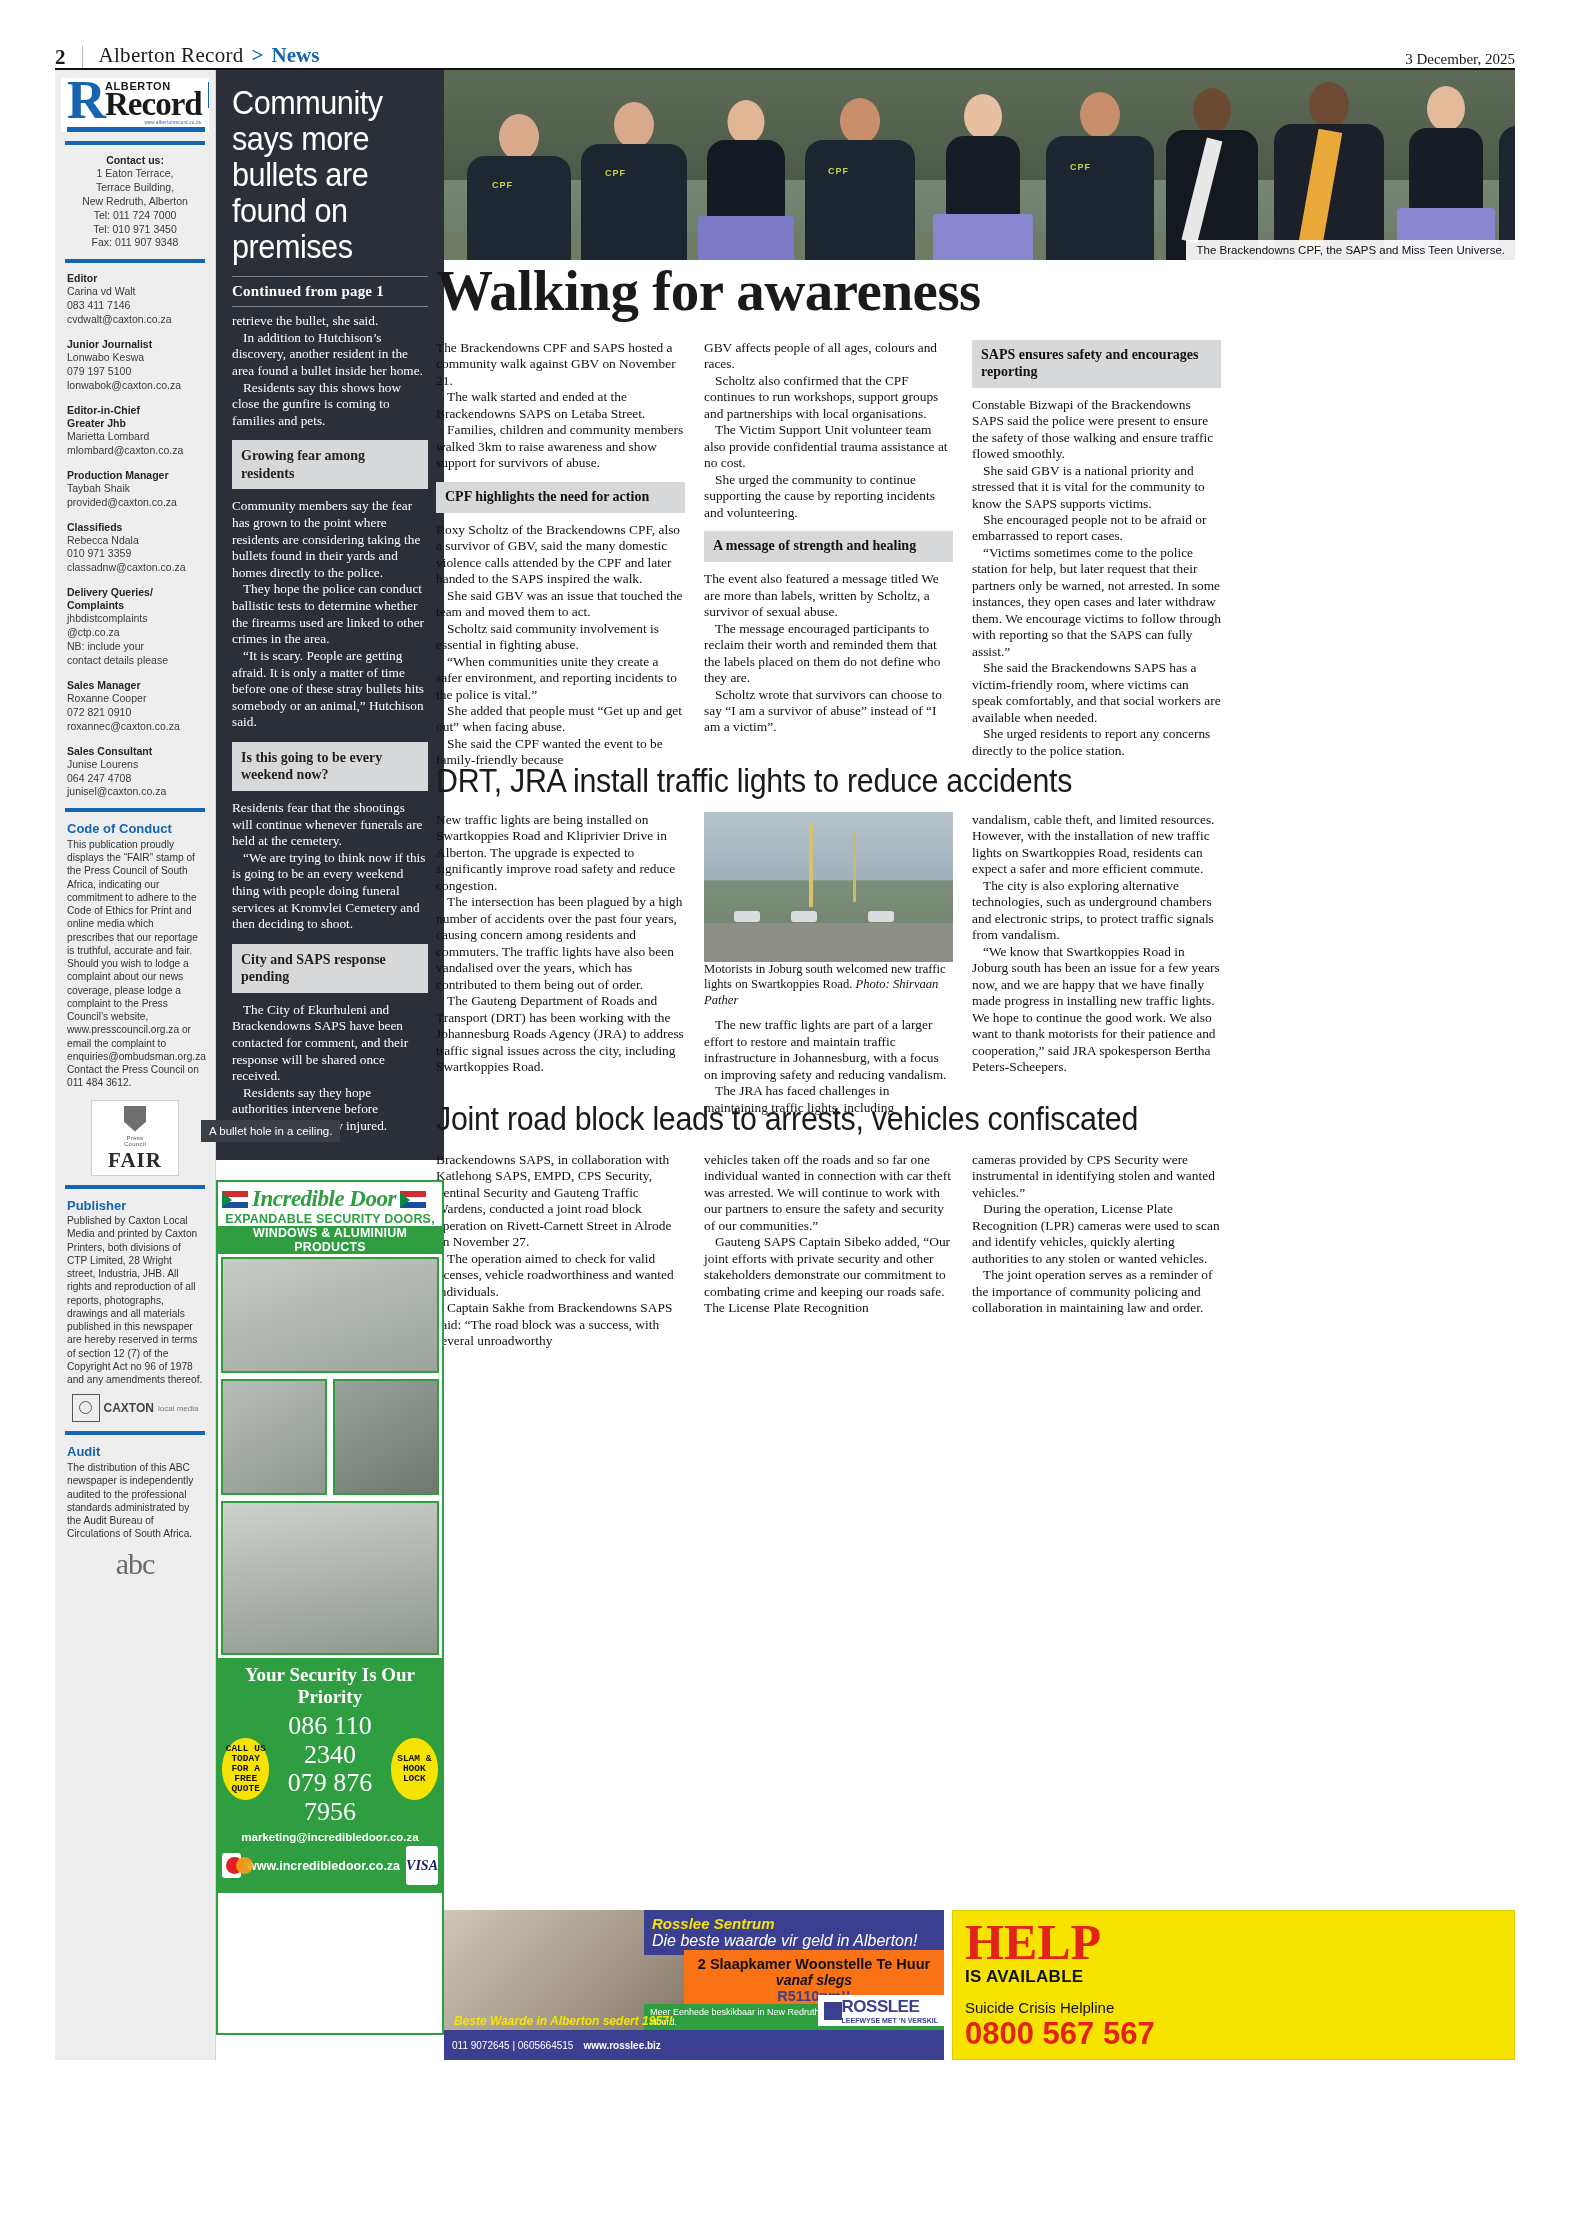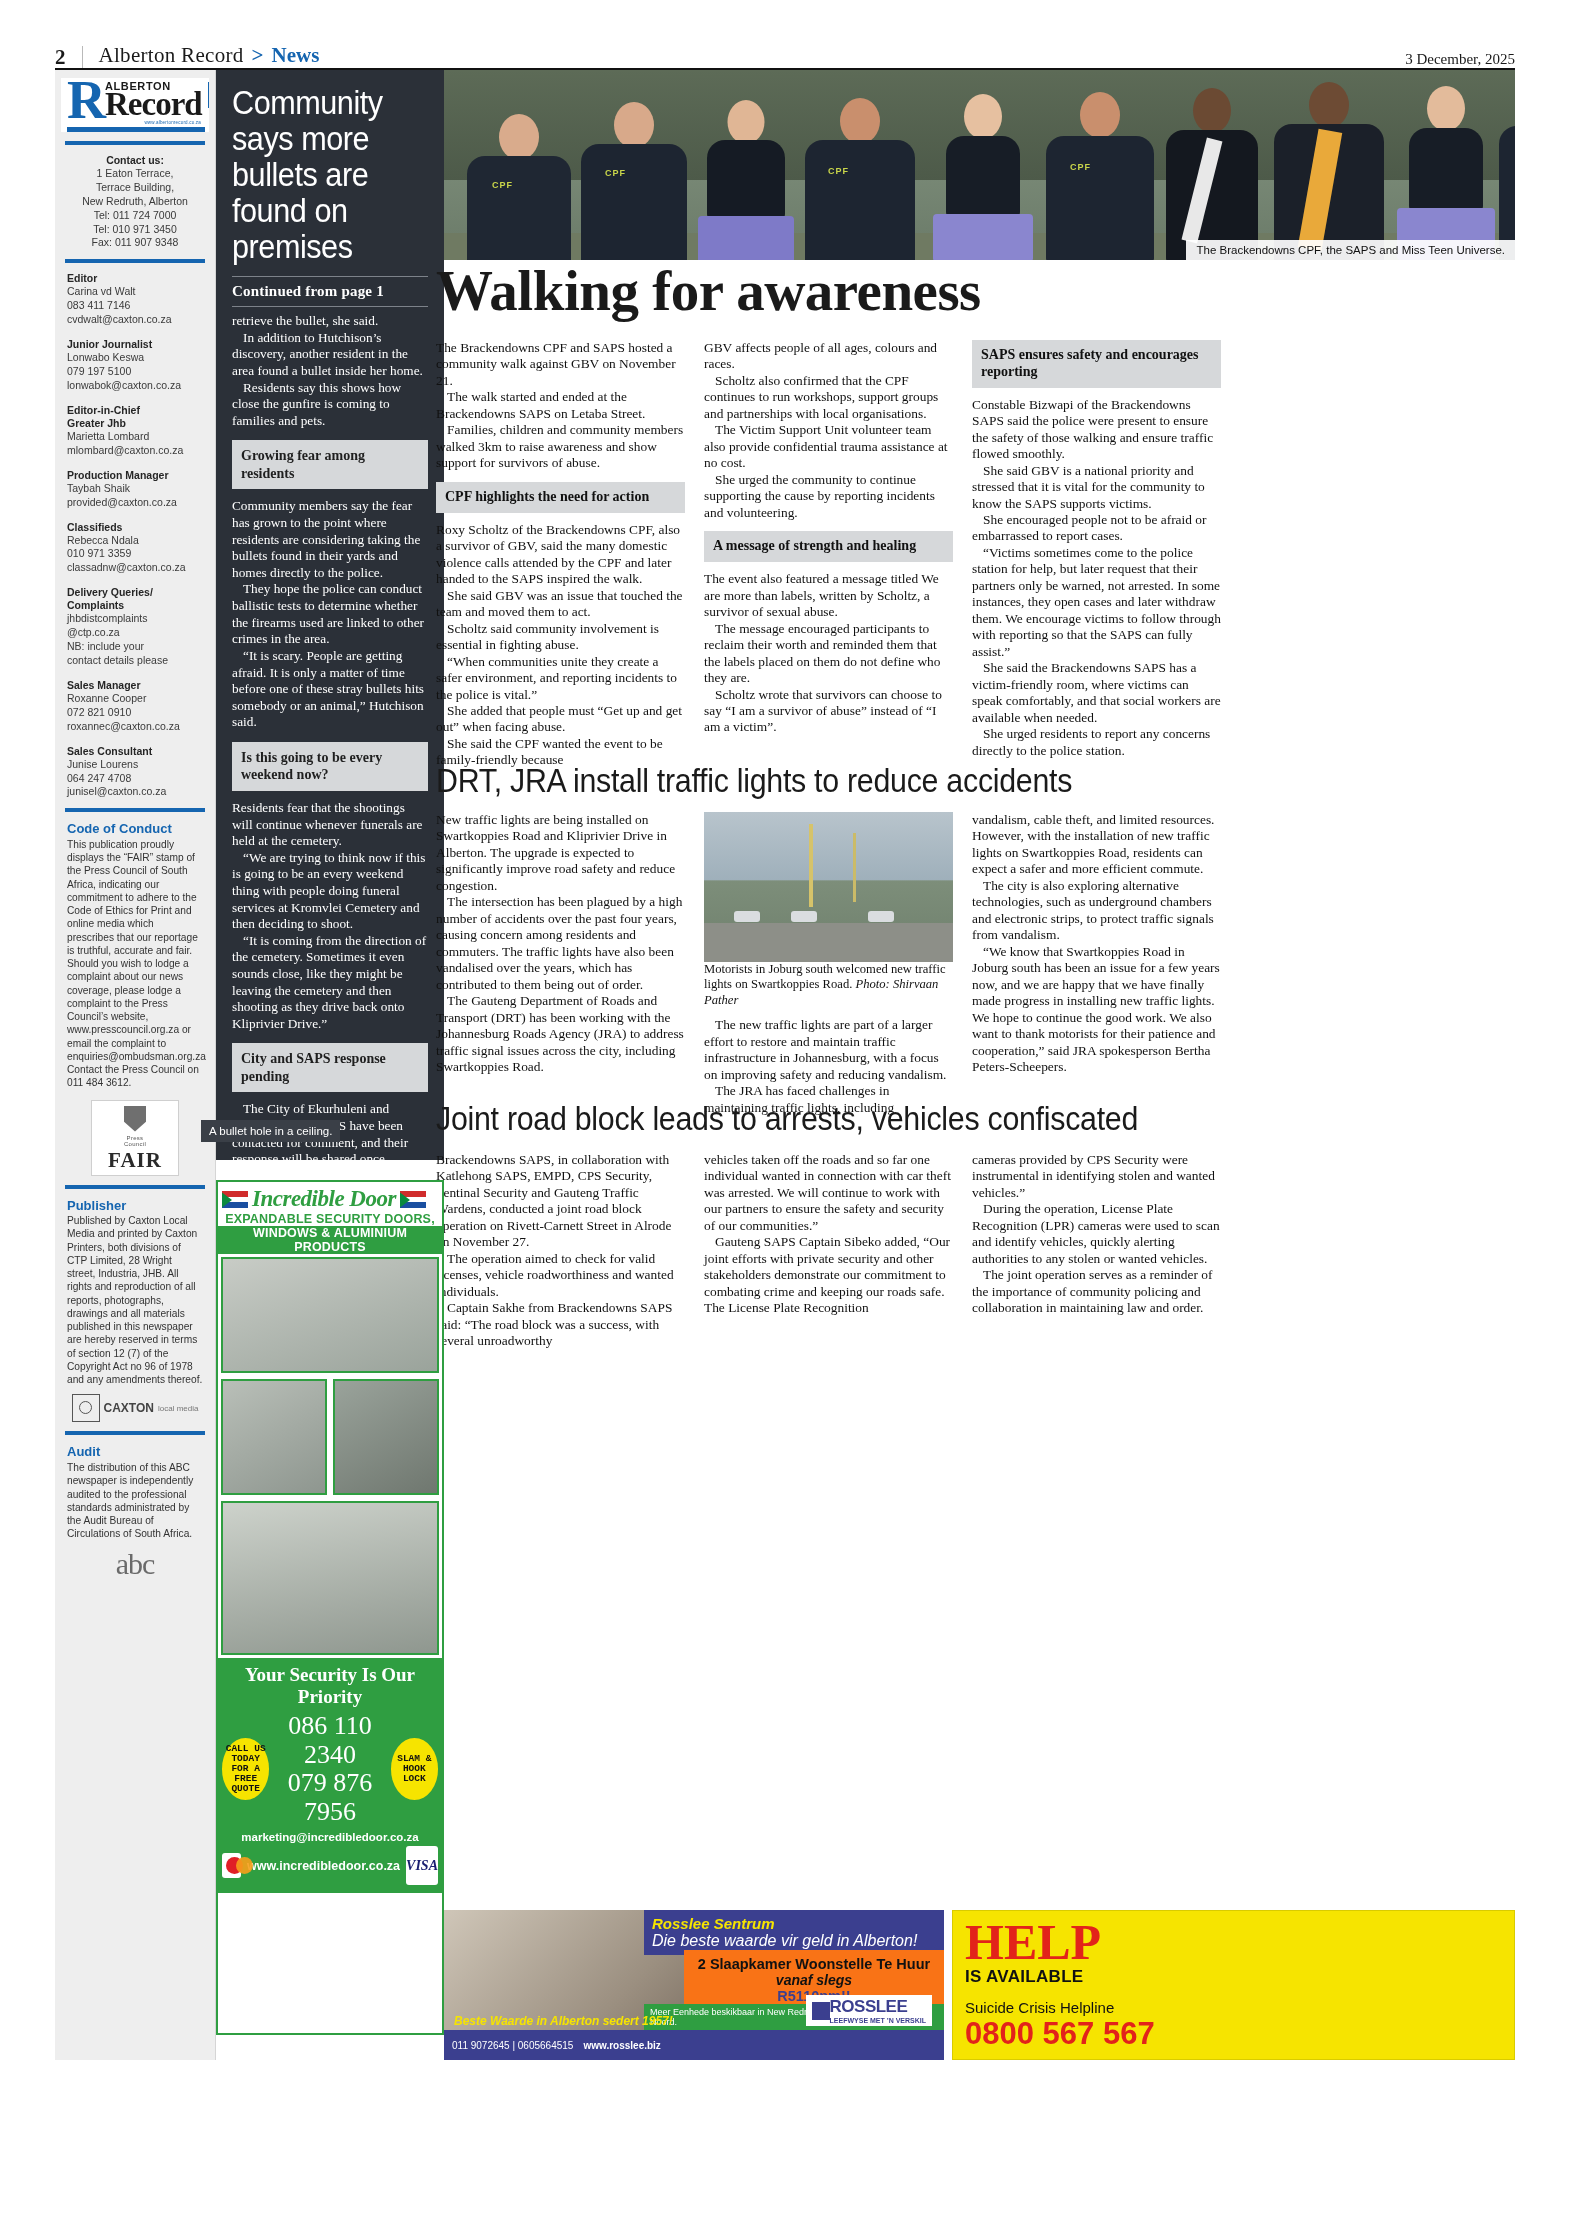--- a/index.html
+++ b/index.html
@@ -125,21 +125,21 @@
   .ros-band{position:absolute;left:40%;top:0;right:0;background:#3b3f8f;color:#f6e400;padding:5px 8px;}
   .ros-t1{font-weight:700;font-style:italic;font-size:15px;}
   .ros-t2{font-style:italic;font-size:16px;color:#fff;}
   .ros-yellow{position:absolute;left:48%;top:40px;right:0;bottom:46px;background:#f97316;color:#111;padding:6px 8px;}
   .ros-h{font-weight:700;font-size:14.5px;text-align:center;}
   .ros-i{font-style:italic;font-weight:700;font-size:14px;text-align:center;}
   .ros-ticks{font-size:9.5px;font-weight:700;text-align:center;margin-top:3px;}
   .ros-green{position:absolute;left:40%;right:0;bottom:30px;background:#2f9e41;color:#fff;font-size:9px;padding:3px 6px;}
   .ros-blue{position:absolute;left:0;right:0;bottom:0;height:30px;background:#3b3f8f;color:#fff;font-size:10px;display:flex;align-items:center;padding:0 8px;gap:10px;}
   .ros-slog{position:absolute;left:2%;bottom:32px;color:#f6e400;font-style:italic;font-weight:700;font-size:12px;}
-  .ros-logo{position:absolute;right:12px;bottom:34px;background:#fff;padding:2px 6px;display:flex;align-items:center;gap:0;}
+  .ros-logo{position:absolute;right:0;bottom:34px;background:#fff;padding:2px 6px;display:flex;align-items:center;gap:0;}
   .ros-logo .sq{width:18px;height:18px;background:#3b3f8f;}
   .ros-logo .nm{font-weight:700;color:#3b3f8f;font-size:17px;letter-spacing:-.5px;}
 
   .ad-help{position:absolute;left:952px;top:1910px;width:563px;height:150px;background:#f6e400;border:1px solid #d9cb00;box-sizing:border-box;padding:8px 12px;}
   .help-big{font-family:"Liberation Serif",serif;font-weight:700;font-size:50px;color:#e2231a;line-height:.95;}
   .help-sub{font-weight:700;font-size:17px;color:#111;letter-spacing:.3px;}
   .help-l1{font-size:15px;color:#111;margin-top:12px;}
   .help-num{font-family:"Liberation Sans",sans-serif;font-weight:700;font-size:31px;color:#e2231a;}
 </style>
 </head>
@@ -287,21 +287,20 @@
       <p class="noind">retrieve the bullet, she said.</p>
       <p>In addition to Hutchison’s discovery, another resident in the area found a bullet inside her home.</p>
       <p>Residents say this shows how close the gunfire is coming to families and pets.</p>
       <div class="subhead">Growing fear among residents</div>
       <p class="noind">Community members say the fear has grown to the point where residents are considering taking the bullets found in their yards and homes directly to the police.</p>
       <p>They hope the police can conduct ballistic tests to determine whether the firearms used are linked to other crimes in the area.</p>
       <p>“It is scary. People are getting afraid. It is only a matter of time before one of these stray bullets hits somebody or an animal,” Hutchison said.</p>
       <div class="subhead">Is this going to be every weekend now?</div>
       <p class="noind">Residents fear that the shootings will continue whenever funerals are held at the cemetery.</p>
       <p>“We are trying to think now if this is going to be an every weekend thing with people doing funeral services at Kromvlei Cemetery and then deciding to shoot.</p>
-      <p>“It is coming from the direction of the cemetery. Sometimes it even sounds close, like they might be leaving the cemetery and then shooting as they drive back onto Kliprivier Drive.”</p>
       <div class="subhead">City and SAPS response pending</div>
       <p>The City of Ekurhuleni and Brackendowns SAPS have been contacted for comment, and their response will be shared once received.</p>
       <p>Residents say they hope authorities intervene before someone is seriously injured.</p>
     </div>
   </div>
   <div class="bulletcap">
     <div class="capbox">A bullet hole in a ceiling.</div>
   </div>
 
   <div class="hero">

